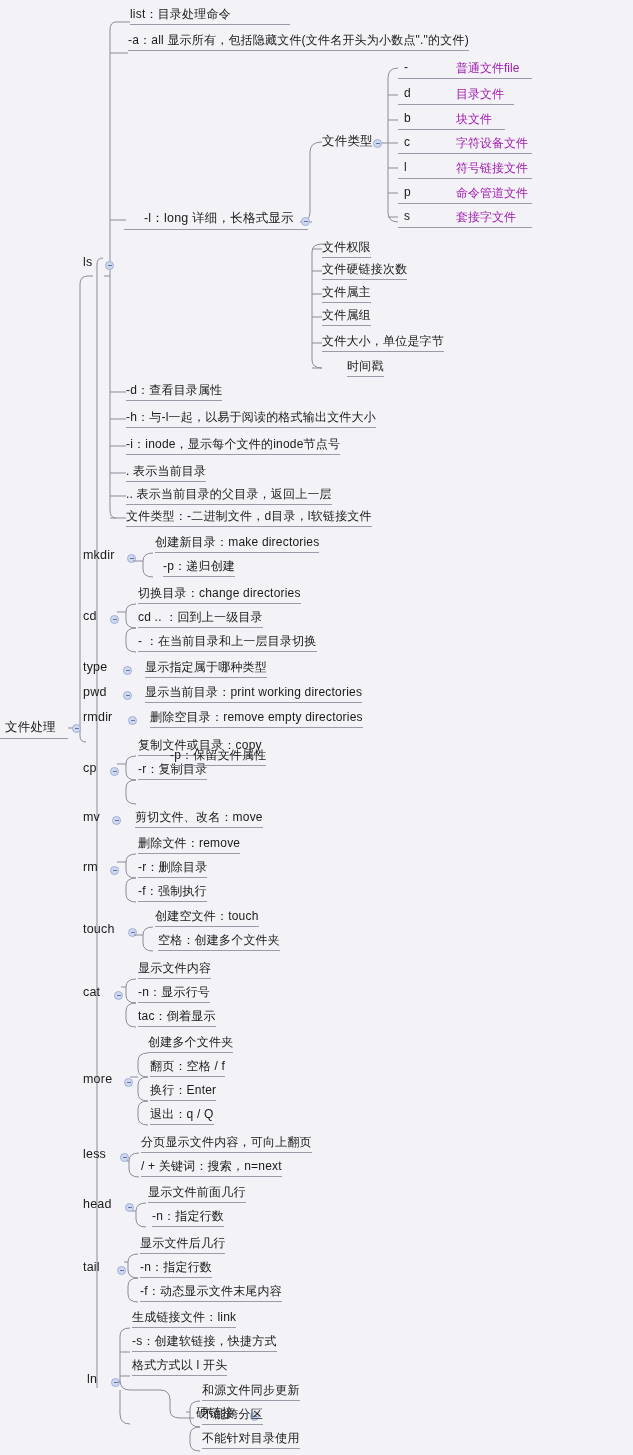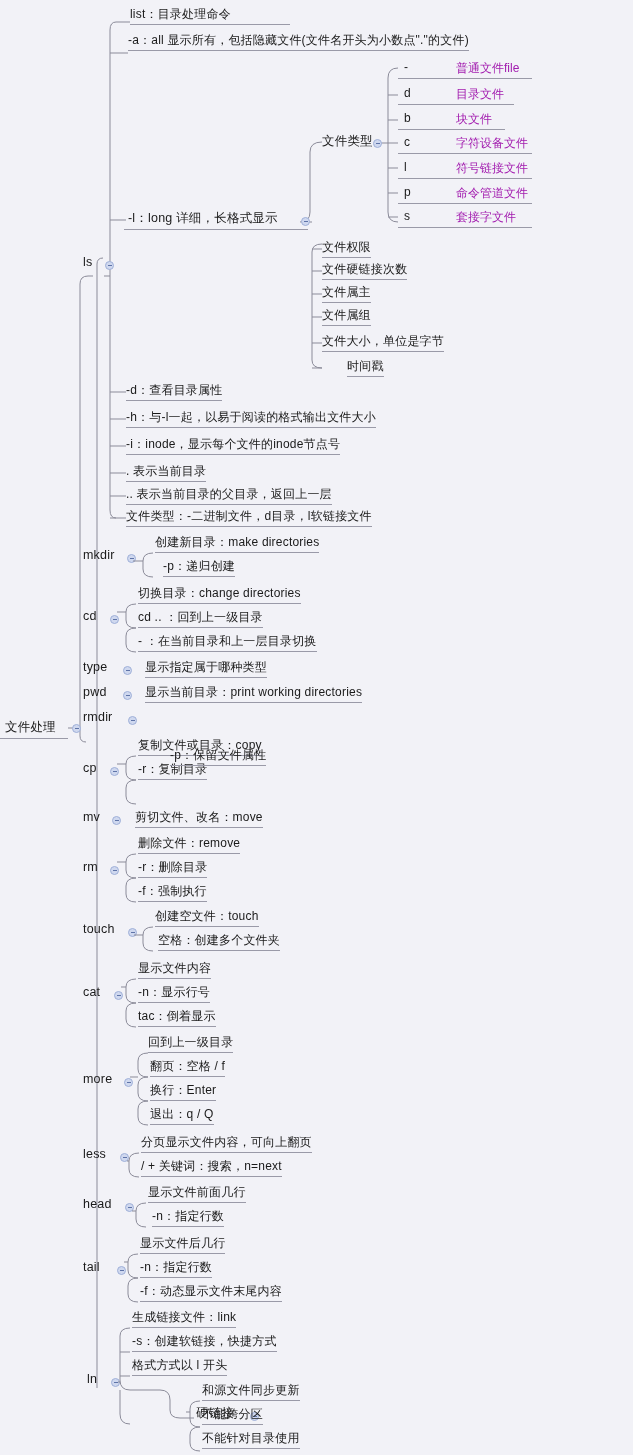--- a/index.html
+++ b/index.html
@@ -106,21 +106,21 @@
 
   <div class="node root nounder" style="left:5px;top:720px;">文件处理</div>
   <div class="node-underline" style="position:absolute;left:0px;top:738px;width:68px;height:0;border-bottom:1px solid #9a9aa8;"></div>
   <span class="toggle" style="left:72px;top:724px;"></span>
 
   <div class="node cmd" style="left:83px;top:255px;">ls</div>
   <span class="toggle" style="left:105px;top:261px;"></span>
 
   <div class="node" style="left:130px;top:7px;min-width:160px;">list：目录处理命令</div>
   <div class="node" style="left:128px;top:33px;">-a：all 显示所有，包括隐藏文件(文件名开头为小数点"."的文件)</div>
-  <div class="node cmd" style="left:128px;top:211px;">-l：long 详细，长格式显示</div>
+  <div class="node cmd" style="left:144px;top:211px;">-l：long 详细，长格式显示</div>
   <div class="node-underline" style="position:absolute;left:124px;top:229px;width:184px;height:0;border-bottom:1px solid #9a9aa8;"></div>
   <span class="toggle" style="left:301px;top:217px;"></span>
 
   <div class="node" style="left:126px;top:383px;">-d：查看目录属性</div>
   <div class="node" style="left:126px;top:410px;">-h：与-l一起，以易于阅读的格式输出文件大小</div>
   <div class="node" style="left:126px;top:437px;">-i：inode，显示每个文件的inode节点号</div>
   <div class="node" style="left:126px;top:464px;">. 表示当前目录</div>
   <div class="node" style="left:126px;top:487px;">.. 表示当前目录的父目录，返回上一层</div>
   <div class="node" style="left:126px;top:509px;">文件类型：-二进制文件，d目录，l软链接文件</div>
 
@@ -190,20 +190,21 @@
   <div class="node cmd" style="left:83px;top:660px;">type</div>
   <span class="toggle" style="left:123px;top:666px;"></span>
   <div class="node" style="left:145px;top:660px;">显示指定属于哪种类型</div>
 
   <div class="node cmd" style="left:83px;top:685px;">pwd</div>
   <span class="toggle" style="left:123px;top:691px;"></span>
   <div class="node" style="left:145px;top:685px;">显示当前目录：print working directories</div>
 
   <div class="node cmd" style="left:83px;top:710px;">rmdir</div>
   <span class="toggle" style="left:128px;top:716px;"></span>
+  <div class="node" style="left:150px;top:710px;">删除空目录：remove empty directories</div>
 
   <div class="node cmd" style="left:83px;top:761px;">cp</div>
   <span class="toggle" style="left:110px;top:767px;"></span>
   <div class="node" style="left:138px;top:738px;">复制文件或目录：copy</div>
   <div class="node" style="left:138px;top:762px;">-r：复制目录</div>
   <div class="node" style="left:138px;top:748px;margin-left:32px;">-p：保留文件属性</div>
 
   <div class="node cmd" style="left:83px;top:810px;">mv</div>
   <span class="toggle" style="left:112px;top:816px;"></span>
   <div class="node" style="left:135px;top:810px;">剪切文件、改名：move</div>
@@ -220,21 +221,21 @@
   <div class="node" style="left:158px;top:933px;">空格：创建多个文件夹</div>
 
   <div class="node cmd" style="left:83px;top:985px;">cat</div>
   <span class="toggle" style="left:114px;top:991px;"></span>
   <div class="node" style="left:138px;top:961px;">显示文件内容</div>
   <div class="node" style="left:138px;top:985px;">-n：显示行号</div>
   <div class="node" style="left:138px;top:1009px;">tac：倒着显示</div>
 
   <div class="node cmd" style="left:83px;top:1072px;">more</div>
   <span class="toggle" style="left:124px;top:1078px;"></span>
-  <div class="node" style="left:148px;top:1035px;">回到上一级目录</div>
+  <div class="node" style="left:148px;top:1035px;">创建多个文件夹</div>
   <div class="node" style="left:150px;top:1059px;">翻页：空格 / f</div>
   <div class="node" style="left:150px;top:1083px;">换行：Enter</div>
   <div class="node" style="left:150px;top:1107px;">退出：q / Q</div>
 
   <div class="node cmd" style="left:83px;top:1147px;">less</div>
   <span class="toggle" style="left:120px;top:1153px;"></span>
   <div class="node" style="left:141px;top:1135px;">分页显示文件内容，可向上翻页</div>
   <div class="node" style="left:141px;top:1159px;">/ + 关键词：搜索，n=next</div>
 
   <div class="node cmd" style="left:83px;top:1197px;">head</div>

